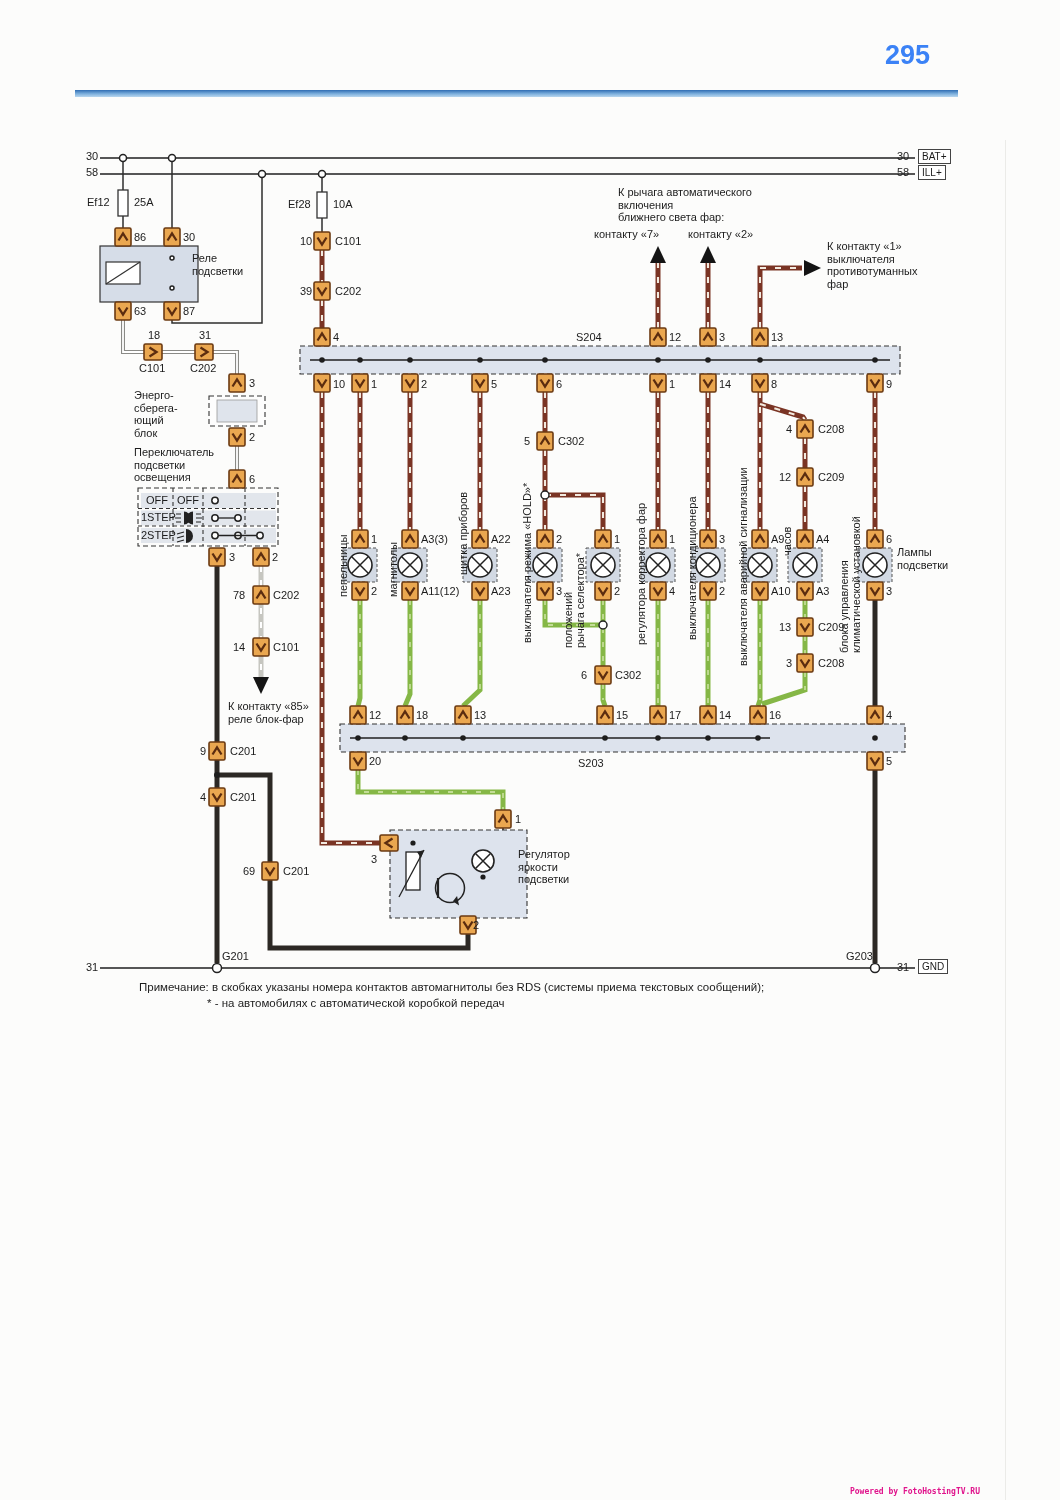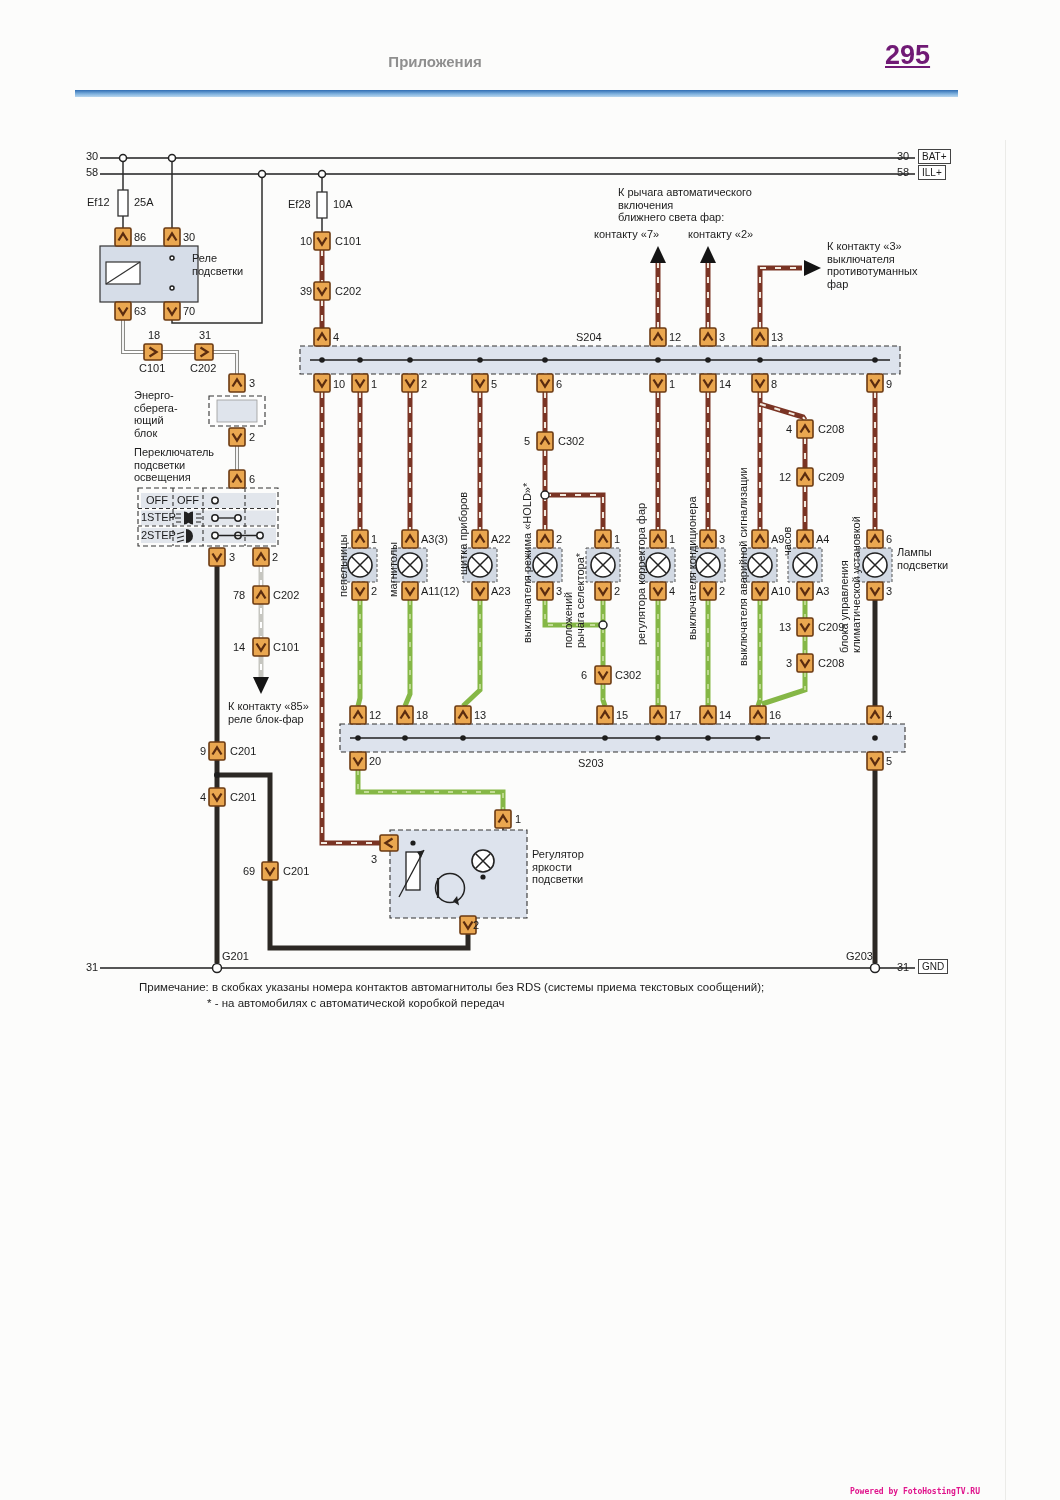--- a/index.html
+++ b/index.html
@@ -3,21 +3,21 @@
 <meta charset="utf-8">
 <style>
   html,body{margin:0;padding:0;background:#f6f6f4;}
   #page{position:relative;width:1060px;height:1500px;background:#fcfcfb;overflow:hidden;
         font-family:"Liberation Sans",sans-serif;color:#1c1c1c;}
   .lb{position:absolute;font-size:11px;line-height:12.5px;white-space:pre-line;color:#1c1c1c;}
   .vl{position:absolute;writing-mode:vertical-rl;transform:rotate(180deg);font-size:11px;
       line-height:12px;white-space:pre-line;color:#1c1c1c;}
   .tag{position:absolute;font-size:10px;border:1px solid #444;padding:0 3px;line-height:13px;background:#fff;}
   #hdr{position:absolute;left:0;top:56px;width:870px;text-align:center;font-size:15px;color:#8f8f8f;font-weight:bold;}
-  #pgnum{position:absolute;left:885px;top:40px;font-size:27px;font-weight:bold;color:#701a75;text-decoration:underline;}
+  #pgnum{position:absolute;left:885px;top:40px;font-size:27px;font-weight:bold;color:#3b82f6;}
   #bluebar{position:absolute;left:75px;top:90px;width:883px;height:7px;
            background:linear-gradient(180deg,#2f6db3,#7db0dd 55%,#b8d6ee);}
   #title{position:absolute;left:100px;top:110px;width:880px;font-size:17.5px;font-weight:bold;color:#2b2fb0;}
   #note1{position:absolute;left:104px;top:981px;font-size:11.5px;padding-left:35px;}
   #note2{position:absolute;left:207px;top:997px;font-size:11.5px;}
   #wm{position:absolute;left:790px;top:1487px;width:190px;text-align:right;font-size:8px;
       font-weight:bold;color:#e0148c;font-family:"DejaVu Sans Mono",monospace;}
   #scanline{position:absolute;left:1005px;top:140px;width:1px;height:1360px;background:#ebebe8;}
   svg{position:absolute;left:0;top:0;}
   .thin path{stroke:#2e2e2e;stroke-width:1.5;fill:none;}
@@ -40,21 +40,20 @@
   .lampc{fill:#fff;stroke:#222;stroke-width:1.6;}
   .lampx{stroke:#222;stroke-width:1.5;}
   .dashthin{stroke:#333;stroke-width:1.1;fill:none;stroke-dasharray:4 3;}
   .tri{fill:#141414;}
 </style>
 </head>
 <body>
 
 <div id="page">
 
-  <div id="hdr" class="lb">Приложения</div>
   <div id="pgnum">295</div>
   <div id="bluebar"></div>
   <div id="scanline"></div>
 
   <svg width="1060" height="1020" viewBox="0 0 1060 1020">
 
     <g class="bus">
       <path d="M100,158 H915"></path>
         <path d="M100,174 H915"></path>
         <path d="M100,968 H915"></path>
@@ -574,21 +573,21 @@
   <span class="lb" style="left:87px;top:196px">Ef12</span>
   <span class="lb" style="left:134px;top:196px">25A</span>
   <span class="lb" style="left:288px;top:198px">Ef28</span>
   <span class="lb" style="left:333px;top:198px">10A</span>
 
   <span class="lb" style="left:134px;top:231px">86</span>
   <span class="lb" style="left:183px;top:231px">30</span>
   <span class="lb" style="left:192px;top:252px">Реле
 подсветки</span>
   <span class="lb" style="left:134px;top:305px">63</span>
-  <span class="lb" style="left:183px;top:305px">70</span>
+  <span class="lb" style="left:183px;top:305px">87</span>
 
   <span class="lb" style="left:148px;top:329px">18</span>
   <span class="lb" style="left:139px;top:362px">C101</span>
   <span class="lb" style="left:199px;top:329px">31</span>
   <span class="lb" style="left:190px;top:362px">C202</span>
 
   <span class="lb" style="left:249px;top:377px">3</span>
   <span class="lb" style="left:134px;top:389px">Энерго-
 сберега-
 ющий
@@ -623,21 +622,21 @@
   <span class="lb" style="left:300px;top:235px">10</span>
   <span class="lb" style="left:335px;top:235px">C101</span>
   <span class="lb" style="left:300px;top:285px">39</span>
   <span class="lb" style="left:335px;top:285px">C202</span>
 
   <span class="lb" style="left:618px;top:186px">К рычага автоматического
 включения
 ближнего света фар:</span>
   <span class="lb" style="left:594px;top:228px">контакту «7»</span>
   <span class="lb" style="left:688px;top:228px">контакту «2»</span>
-  <span class="lb" style="left:827px;top:240px">К контакту «3»
+  <span class="lb" style="left:827px;top:240px">К контакту «1»
 выключателя
 противотуманных
 фар</span>
 
   <span class="lb" style="left:576px;top:331px">S204</span>
   <span class="lb" style="left:333px;top:331px">4</span>
   <span class="lb" style="left:669px;top:331px">12</span>
   <span class="lb" style="left:719px;top:331px">3</span>
   <span class="lb" style="left:771px;top:331px">13</span>
   <span class="lb" style="left:333px;top:378px">10</span>
@@ -707,21 +706,21 @@
   <span class="lb" style="left:669px;top:709px">17</span>
   <span class="lb" style="left:719px;top:709px">14</span>
   <span class="lb" style="left:769px;top:709px">16</span>
   <span class="lb" style="left:886px;top:709px">4</span>
   <span class="lb" style="left:369px;top:755px">20</span>
   <span class="lb" style="left:886px;top:755px">5</span>
 
   <span class="lb" style="left:515px;top:813px">1</span>
   <span class="lb" style="left:371px;top:853px">3</span>
   <span class="lb" style="left:473px;top:919px">2</span>
-  <span class="lb" style="left:532px;top:848px">Регулятор
+  <span class="lb" style="left:518px;top:848px">Регулятор
 яркости
 подсветки</span>
 
   <div id="note1">Примечание: в скобках указаны номера контактов автомагнитолы без RDS (системы приема текстовых сообщений);</div>
   <div id="note2">* - на автомобилях с автоматической коробкой передач</div>
   <div id="wm">Powered by FotoHostingTV.RU</div>
 
 </div>
 
 </body></html>

